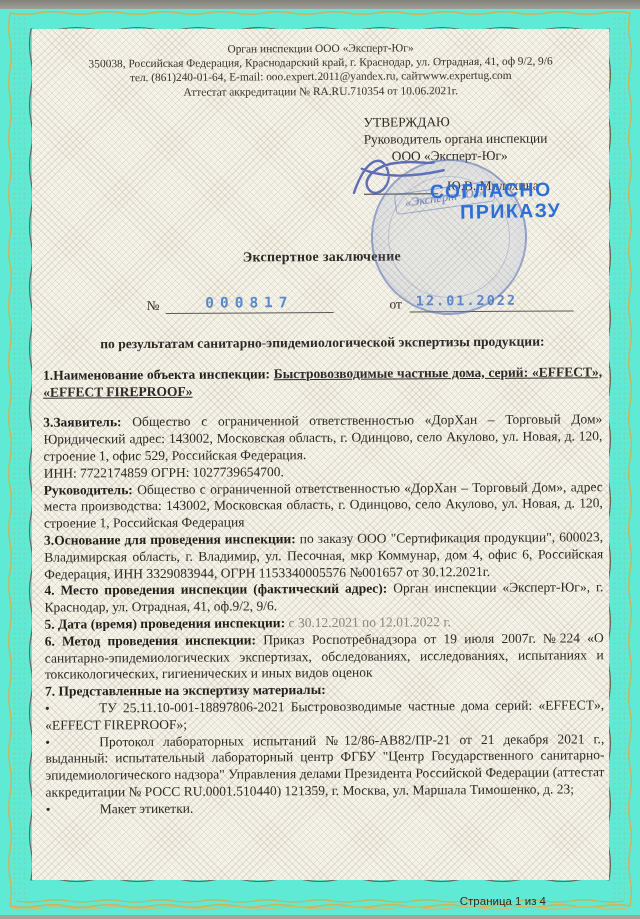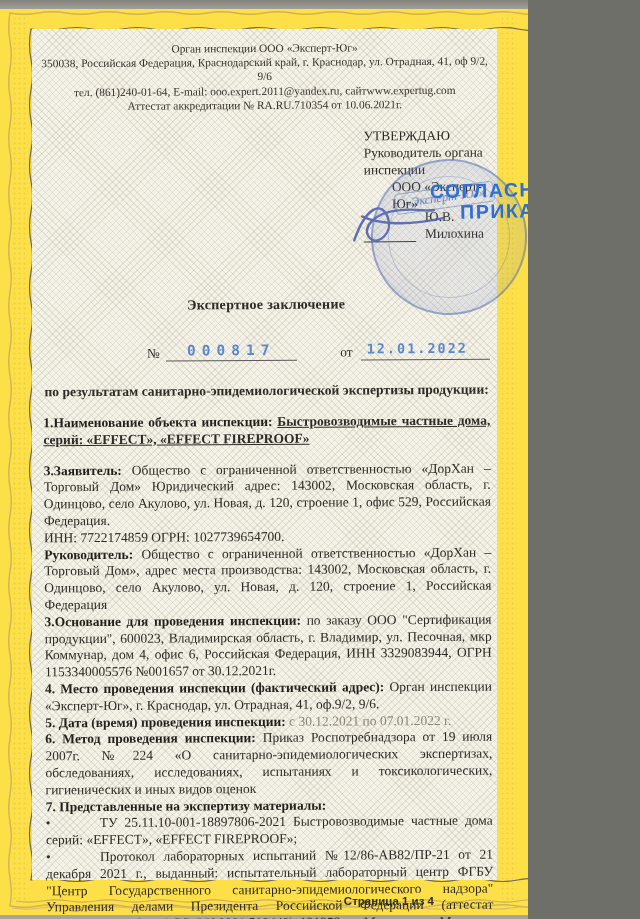--- a/index.html
+++ b/index.html
@@ -1,16 +1,16 @@
 <!DOCTYPE html>
 <html><head>
 <meta charset="utf-8">
 <style>
   html,body{margin:0;padding:0;background:#6f6f6a;}
-  .scan{position:relative;width:528px;height:919px;background:#fde047;overflow:hidden;
+  .scan{position:relative;width:640px;height:919px;background:#5eead4;overflow:hidden;
         font-family:"Liberation Serif","DejaVu Serif",serif;color:#2e2a26;}
   .topstrip{position:absolute;top:0;left:0;right:0;height:9px;
         background:linear-gradient(180deg,#82817b,#a19f97);}
   .botstrip{position:absolute;bottom:0;left:0;right:0;height:4px;background:#a6a49b;}
   .border-svg{position:absolute;inset:0;pointer-events:none;}
   .edge-tex{position:absolute;pointer-events:none;
         background-image:radial-gradient(rgba(190,160,80,.30) .6px,transparent 1.2px);
         background-size:5px 5px;}
   .edge-left{left:12px;top:16px;bottom:18px;width:17px;}
   .edge-right{right:11px;top:16px;bottom:18px;width:17px;}
@@ -39,21 +39,21 @@
         color:#4a7ec9;letter-spacing:2px;padding-bottom:3px;opacity:.9;}
   .subtitle{text-align:center;font-weight:bold;font-size:13.6px;margin-top:22px;}
   .body-text{margin-top:15px;}
   .body-text p{margin:0;font-size:13.5px;line-height:16.8px;text-align:justify;}
   .s1{margin-bottom:14px !important;}
   .u{text-decoration:underline;}
   b.lbl{font-weight:bold;color:#221f1b;}
   .faded{color:#8b8577;}
   .bi .bullet{display:inline-block;width:54px;}
   .footer{position:absolute;right:94px;bottom:12px;color:#2f2f2f;
-        font-family:"Liberation Sans","DejaVu Sans",sans-serif;font-size:11.5px;font-weight:700;}
+        font-family:"Liberation Sans","DejaVu Sans",sans-serif;font-size:11.5px;font-weight:400;}
   .stamp{position:absolute;left:371px;top:159px;width:152px;height:152px;border-radius:50%;
         border:2.5px solid rgba(82,108,180,.55);transform:rotate(-6deg);
         background:radial-gradient(circle,rgba(110,135,200,.10) 55%,rgba(110,135,200,.17) 70%,transparent 72%);}
   .stamp::before{content:"";position:absolute;inset:15px;border-radius:50%;
         border:1px solid rgba(82,108,180,.28);}
   .stamp-inner{position:absolute;left:50%;top:26px;transform:translateX(-50%) rotate(-2deg);
         border:1.5px solid rgba(82,108,180,.5);border-radius:4px;padding:2px 9px;
         font-size:12.5px;font-style:italic;color:rgba(60,90,170,.78);white-space:nowrap;
         filter:blur(.4px);}
   .sogl{position:absolute;left:430px;top:180px;color:#2e6fd6;transform:rotate(-1.2deg);
@@ -112,21 +112,21 @@
 
       <div class="subtitle">по результатам санитарно-эпидемиологической экспертизы продукции:</div>
 
       <div class="body-text">
         <p class="s1"><b class="lbl">1.Наименование объекта инспекции:</b> <b class="u">Быстровозводимые частные дома, серий: «EFFECT», «EFFECT FIREPROOF»</b></p>
         <p><b class="lbl">3.Заявитель:</b> <span>Общество с ограниченной ответственностью «ДорХан – Торговый Дом» Юридический адрес: 143002, Московская область, г. Одинцово, село Акулово, ул. Новая, д. 120, строение 1, офис 529, Российская Федерация.</span></p>
         <p><span>ИНН: 7722174859 ОГРН: 1027739654700.</span></p>
         <p><b class="lbl">Руководитель:</b> <span>Общество с ограниченной ответственностью «ДорХан – Торговый Дом», адрес места производства: 143002, Московская область, г. Одинцово, село Акулово, ул. Новая, д. 120, строение 1, Российская Федерация</span></p>
         <p><b class="lbl">3.Основание для проведения инспекции:</b> <span>по заказу ООО "Сертификация продукции", 600023, Владимирская область, г. Владимир, ул. Песочная, мкр Коммунар, дом 4, офис 6, Российская Федерация, ИНН 3329083944, ОГРН 1153340005576 №001657 от 30.12.2021г.</span></p>
         <p><b class="lbl">4. Место проведения инспекции (фактический адрес):</b> <span>Орган инспекции «Эксперт-Юг», г. Краснодар, ул. Отрадная, 41, оф.9/2, 9/6.</span></p>
-        <p><b class="lbl">5. Дата (время) проведения инспекции:</b> <span class="faded">с 30.12.2021 по 07.01.2022 г.</span></p>
+        <p><b class="lbl">5. Дата (время) проведения инспекции:</b> <span class="faded">с 30.12.2021 по 12.01.2022 г.</span></p>
         <p><b class="lbl">6. Метод проведения инспекции:</b> <span>Приказ Роспотребнадзора от 19 июля 2007г. №224 «О санитарно-эпидемиологических экспертизах, обследованиях, исследованиях, испытаниях и токсикологических, гигиенических и иных видов оценок</span></p>
         <p><b class="lbl">7. Представленные на экспертизу материалы:</b></p>
         <p class="bi"><span class="bullet">•</span><span>ТУ 25.11.10-001-18897806-2021 Быстровозводимые частные дома серий: «EFFECT», «EFFECT FIREPROOF»;</span></p>
         <p class="bi"><span class="bullet">•</span><span>Протокол лабораторных испытаний №12/86-АВ82/ПР-21 от 21 декабря 2021 г., выданный: испытательный лабораторный центр ФГБУ "Центр Государственного санитарно-эпидемиологического надзора" Управления делами Президента Российской Федерации (аттестат аккредитации № РОСС RU.0001.510440) 121359, г. Москва, ул. Маршала Тимошенко, д. 23;</span></p>
         <p class="bi"><span class="bullet">•</span><span>Макет этикетки.</span></p>
       </div>
 
     </div>
   </div>
 

